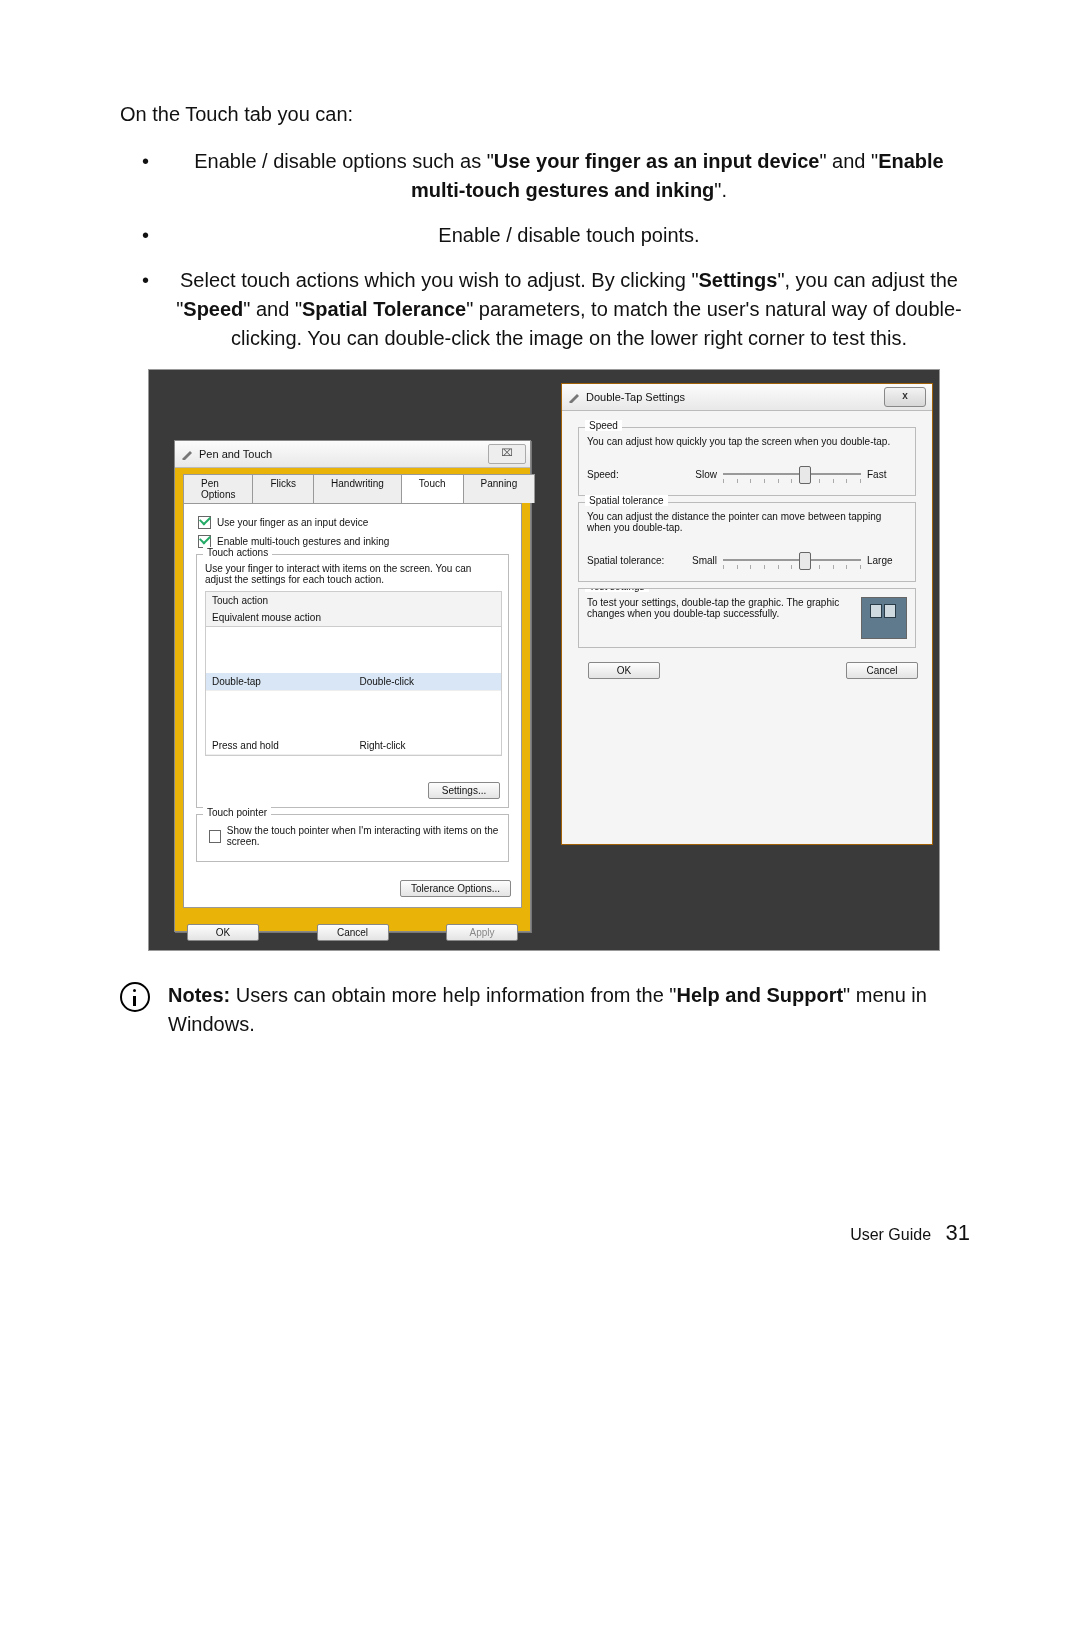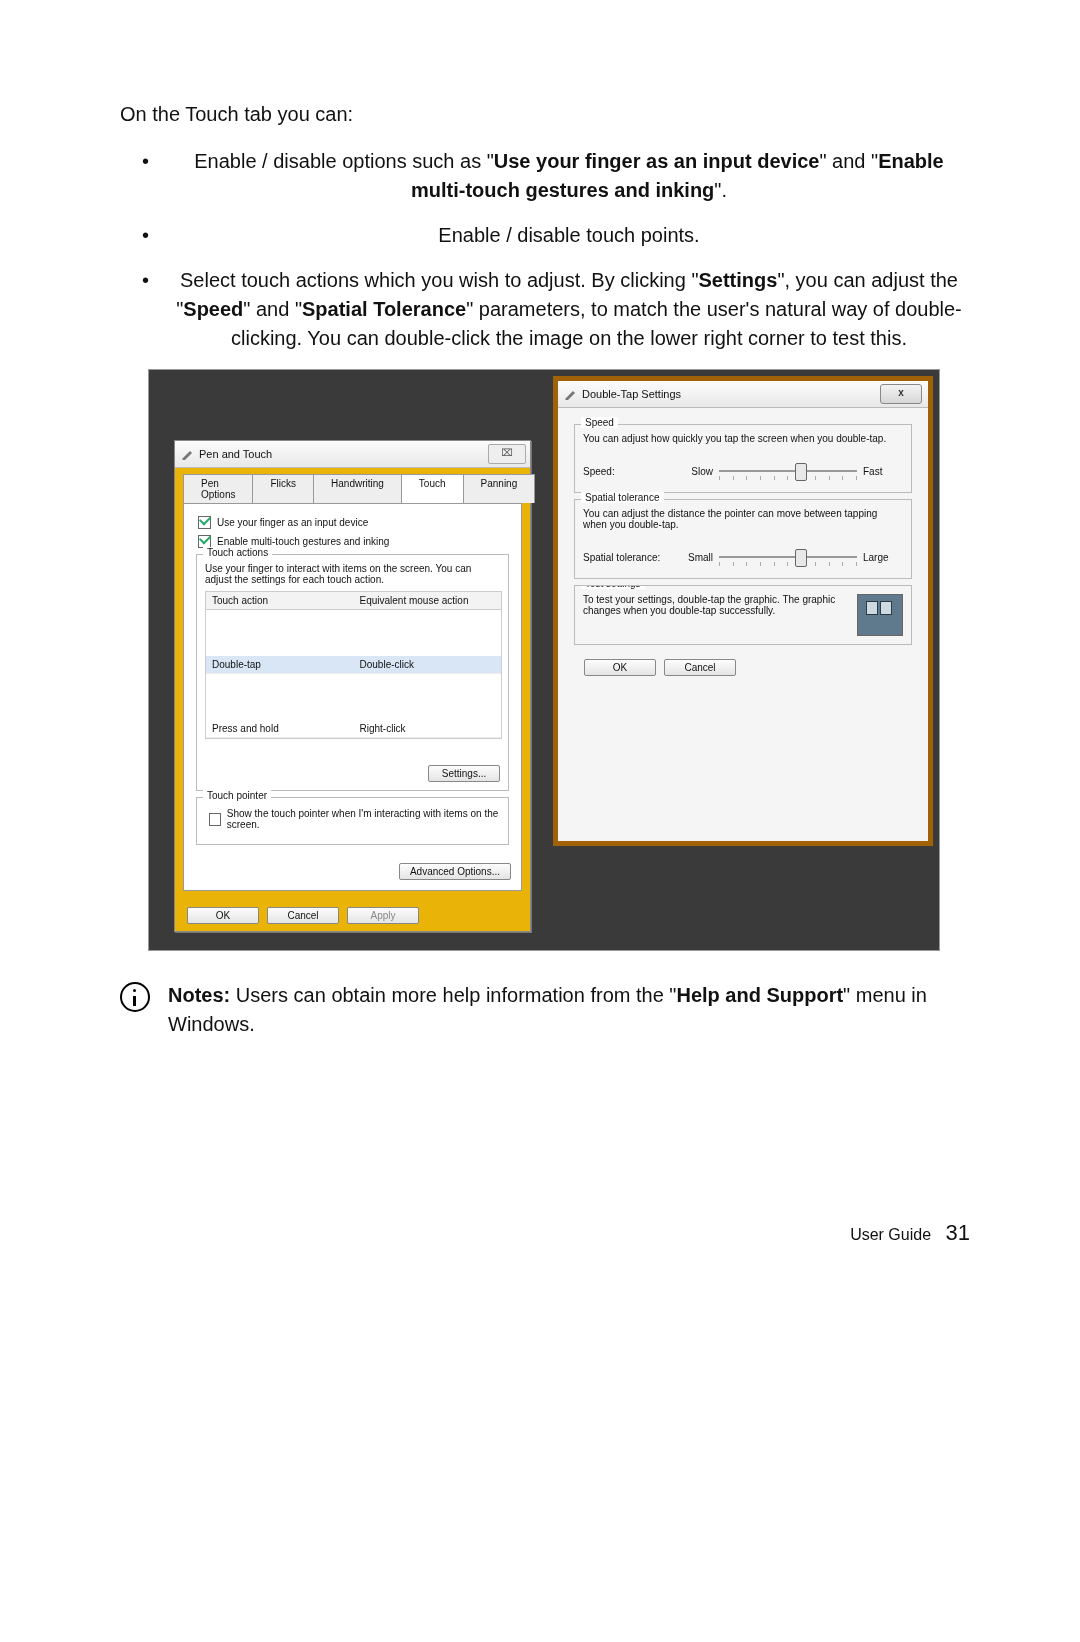--- a/index.html
+++ b/index.html
@@ -18,29 +18,29 @@
   .tabs{display:flex;font-size:10px;margin:6px 8px 0 8px;}
   .tab{border:1px solid #999;border-bottom:none;padding:3px 17px;background:#eee;margin-right:-1px;}
   .tab.active{background:#fff;}
   .tabbody{border:1px solid #999;margin:0 8px 8px 8px;background:#fff;padding:10px 10px 10px 10px;font-size:10px;}
   .chk{display:flex;align-items:center;margin:2px 0 6px 4px;}
   .chkbox{width:11px;height:11px;border:1px solid #666;margin-right:6px;position:relative;background:#fff;}
   .chkbox.checked:after{content:'';position:absolute;left:1px;top:-1px;width:8px;height:5px;border-left:2px solid #2a6;border-bottom:2px solid #2a6;transform:rotate(-45deg);}
   .group{border:1px solid #bbb;margin:6px 2px;padding:8px;position:relative;}
   .group>.legend{position:absolute;top:-8px;left:6px;background:#fff;padding:0 4px;font-size:10px;}
   .tbl{width:100%;border:1px solid #ccc;margin-top:6px;font-size:10px;}
-  .tbl .hdr{display:flex;background:#f3f3f3;border-bottom:1px solid #ccc;}
+  .tbl .hdr{display:flex;background:#f3f3f3;border-bottom:1px solid #ccc;flex-direction:column;}
   .tbl .row{display:flex;border-bottom:1px solid #eee;margin-top:46px;}
   .tbl .row.sel{background:#d8e6f5;}
   .tbl .cell{flex:1;padding:3px 6px;}
   .btn{display:inline-block;border:1px solid #888;background:linear-gradient(#fdfdfd,#e4e4e4);padding:2px 10px;font-size:10px;border-radius:2px;min-width:50px;text-align:center;}
   .right{text-align:right;}
-  .winbtns{display:flex;justify-content:flex-start;gap:8px;padding:8px 12px;}
+  .winbtns{display:flex;justify-content:space-between;gap:8px;padding:8px 12px;}
   
-  .win2{position:absolute;right:6px;top:6px;width:370px;height:460px;background:#f5f5f5;border:5px solid #a16207;}
+  .win2{position:absolute;right:6px;top:13px;width:370px;height:460px;background:#f5f5f5;border:1px solid #a16207;}
   .close-pill{position:absolute;right:6px;top:3px;width:40px;height:18px;border:1px solid #888;border-radius:3px;background:linear-gradient(#f3f3f3,#d7d7d7);font-size:10px;font-weight:bold;text-align:center;line-height:16px;color:#333;}
   .w2body{padding:10px 14px;font-size:10px;}
   .sliderrow{display:flex;align-items:center;margin-top:14px;}
   .sliderrow .lab{width:90px;}
   .sliderrow .end{width:40px;text-align:left;}
   .slider{flex:1;height:26px;position:relative;margin:0 6px;}
   .slider .track{position:absolute;left:0;right:0;top:12px;height:2px;background:#999;}
   .slider .ticks{position:absolute;left:0;right:0;top:18px;display:flex;justify-content:space-between;}
   .slider .ticks span{width:1px;height:4px;background:#aaa;display:block;}
   .slider .thumb{position:absolute;top:5px;width:10px;height:16px;background:#e8e8e8;border:1px solid #666;border-radius:2px;}
@@ -122,21 +122,21 @@
 
         <div class="group">
           <div class="legend">Touch pointer</div>
           <div class="chk">
             <div class="chkbox"></div>
             <span>Show the touch pointer when I'm interacting with items on the screen.</span>
           </div>
         </div>
 
         <div class="right" style="margin-top:18px;">
-          <span class="btn">Advanced Options...</span>
+          <span class="btn">Tolerance Options...</span>
         </div>
       </div>
       <div class="winbtns">
         <span class="btn">OK</span>
         <span class="btn">Cancel</span>
         <span class="btn" style="color:#888">Apply</span>
       </div>
     </div>
 
     <div class="win2">

